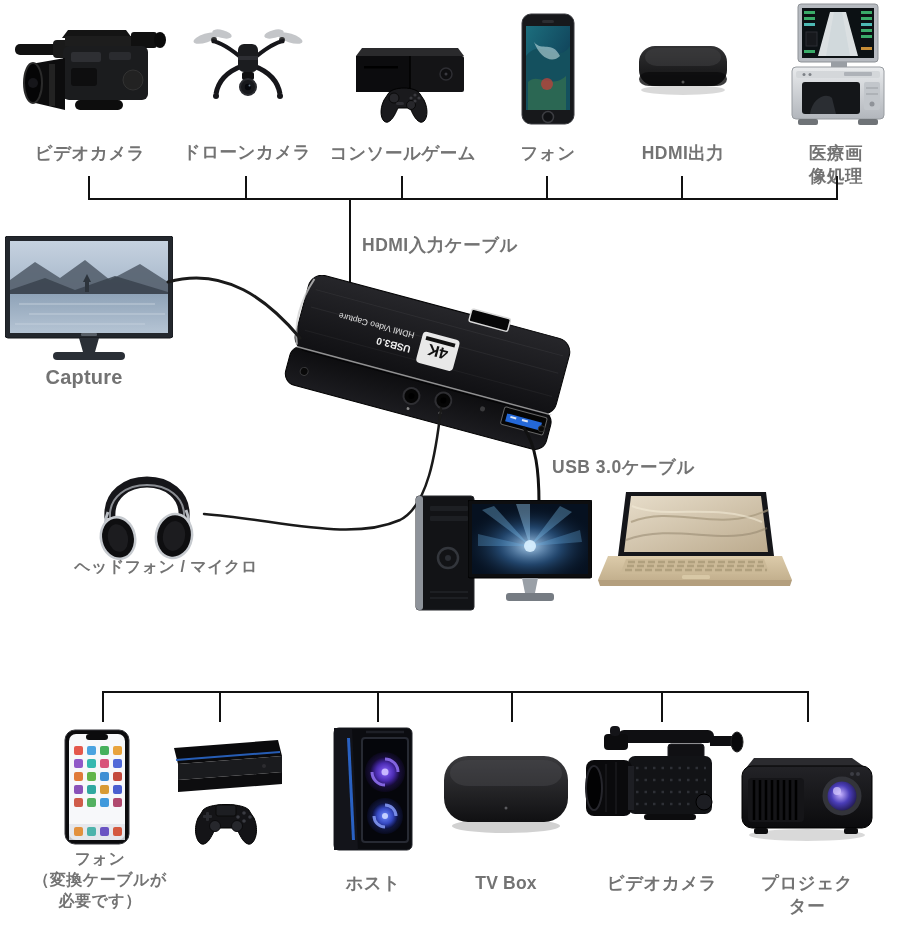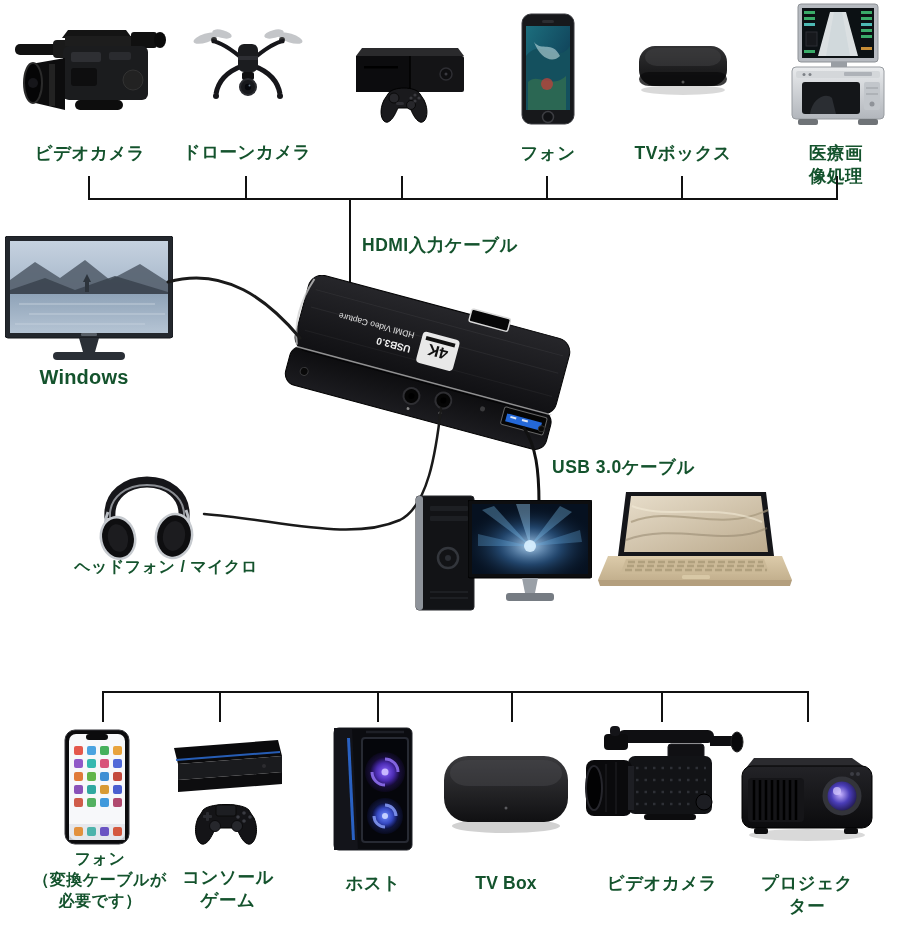--- a/index.html
+++ b/index.html
@@ -1,20 +1,20 @@
 <!DOCTYPE html>
 <html><head>
 <meta charset="utf-8">
 <style>
   html,body{margin:0;padding:0;background:#fff;}
   .canvas{position:relative;width:900px;height:927px;background:#fff;overflow:hidden;
           font-family:"Liberation Sans","DejaVu Sans",sans-serif;color:#0c0c0c;}
   .abs{position:absolute;}
   .lbl{position:absolute;transform:translateX(-50%);white-space:pre-line;text-align:center;
-       font-weight:600;font-size:17.5px;line-height:1.32;color:#14532d;letter-spacing:.5px;}
+       font-weight:600;font-size:17.5px;line-height:1.32;color:#737373;letter-spacing:.5px;}
   .lbl.small{font-size:16px;}
   .lbl.mono-latin{letter-spacing:.2px;}
   .lbl.left-align{transform:none;text-align:left;}
   .hline,.vline{position:absolute;background:#111;}
   .hline{height:2px;}
   .vline{width:2px;}
   svg{display:block;}
 </style>
 </head>
 <body>
@@ -157,22 +157,23 @@
       <line x1="84" y1="86" x2="96" y2="86" stroke="#9a9ea3"></line>
       <line x1="84" y1="92" x2="96" y2="92" stroke="#9a9ea3"></line>
       <circle cx="90" cy="102" r="2.5" fill="#8f9399"></circle>
       <rect x="16" y="117" width="20" height="6" rx="2" fill="#6f7377"></rect>
       <rect x="76" y="117" width="20" height="6" rx="2" fill="#6f7377"></rect>
     </svg>
   </div>
 
   <div class="lbl" style="left:90px;top:142px;">ビデオカメラ</div>
   <div class="lbl" style="left:247px;top:142px;font-family:Liberation Mono, monospace;">ドローンカメラ</div>
+  <div class="lbl" style="left:403px;top:142px;">コンソールゲーム</div>
   <div class="lbl" style="left:548px;top:142px;">フォン</div>
-  <div class="lbl" style="left:683px;top:142px;">TVボックス</div>
+  <div class="lbl" style="left:683px;top:142px;">HDMI出力</div>
   <div class="lbl" style="left:836px;top:142px;">医療画像処理</div>
 
   <div class="vline" style="left:88px;top:176px;height:23px;"></div>
   <div class="vline" style="left:245px;top:176px;height:23px;"></div>
   <div class="vline" style="left:401px;top:176px;height:23px;"></div>
   <div class="vline" style="left:546px;top:176px;height:23px;"></div>
   <div class="vline" style="left:681px;top:176px;height:23px;"></div>
   <div class="vline" style="left:836px;top:176px;height:23px;"></div>
   <div class="hline" style="left:88px;top:198px;width:750px;"></div>
   <div class="vline" style="left:349px;top:198px;height:88px;"></div>
@@ -199,21 +200,21 @@
       <rect x="80" y="44" width="4" height="12" fill="#2d343c"></rect>
       <polygon points="78,46 86,46 82,38" fill="#2d343c"></polygon>
       <line x1="14" y1="68" x2="150" y2="68" stroke="#e7edf3" stroke-width="1.5" opacity="0.35"></line>
       <line x1="24" y1="78" x2="160" y2="78" stroke="#e7edf3" stroke-width="1.5" opacity="0.3"></line>
       <line x1="10" y1="88" x2="140" y2="88" stroke="#e7edf3" stroke-width="1.5" opacity="0.25"></line>
       <rect x="76" y="97" width="16" height="3" rx="1" fill="#596068"></rect>
       <polygon points="74,102 94,102 90,116 78,116" fill="#2a2f36"></polygon>
       <rect x="48" y="116" width="72" height="8" rx="4" fill="#2a2f36"></rect>
     </svg>
   </div>
-  <div class="lbl mono-latin" style="left:84px;top:364px;font-size:20px;font-weight:600;">Windows</div>
+  <div class="lbl mono-latin" style="left:84px;top:364px;font-size:20px;font-weight:600;">Capture</div>
 
   <div class="abs" style="left:270px;top:275px;">
     <svg width="315" height="185" viewBox="0 0 315 185">
       <defs>
         <linearGradient id="g-top" x1="0" y1="0" x2="0" y2="1">
           <stop offset="0" stop-color="#26262a"></stop>
             <stop offset="1" stop-color="#101013"></stop>
         </linearGradient>
         <linearGradient id="g-front" x1="0" y1="0" x2="0" y2="1">
           <stop offset="0" stop-color="#0c0c0e"></stop>
@@ -510,20 +511,18 @@
       <circle cx="112" cy="24" r="2" fill="#3c3d44"></circle>
         <circle cx="118" cy="24" r="2" fill="#3c3d44"></circle>
       <rect x="14" y="78" width="14" height="6" rx="2" fill="#0d0d0f"></rect>
       <rect x="104" y="78" width="14" height="6" rx="2" fill="#0d0d0f"></rect>
     </svg>
   </div>
 
   <div class="lbl small" style="left:100px;top:848px;">フォン
 （変換ケーブルが
 必要です）</div>
-  <div class="lbl" style="left:228px;top:866px;">コンソール
-ゲーム</div>
   <div class="lbl" style="left:373px;top:872px;">ホスト</div>
   <div class="lbl mono-latin" style="left:506px;top:872px;">TV Box</div>
   <div class="lbl" style="left:662px;top:872px;">ビデオカメラ</div>
   <div class="lbl" style="left:807px;top:872px;">プロジェクター</div>
 
 </div>
 
 </body></html>

